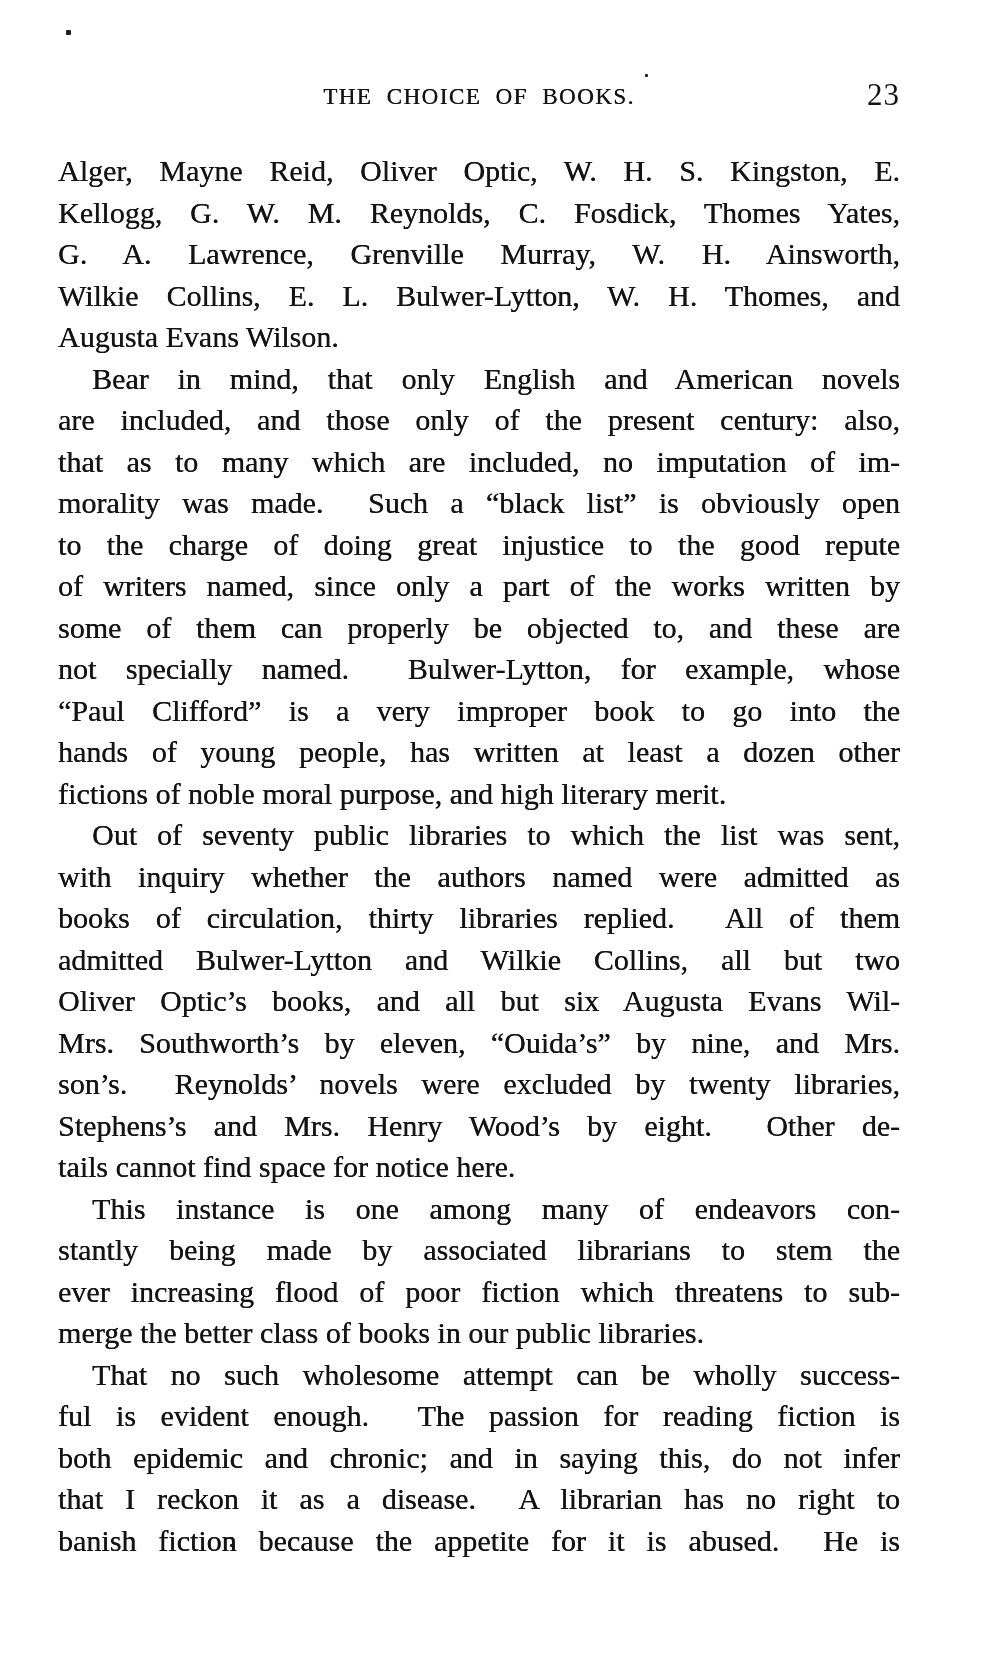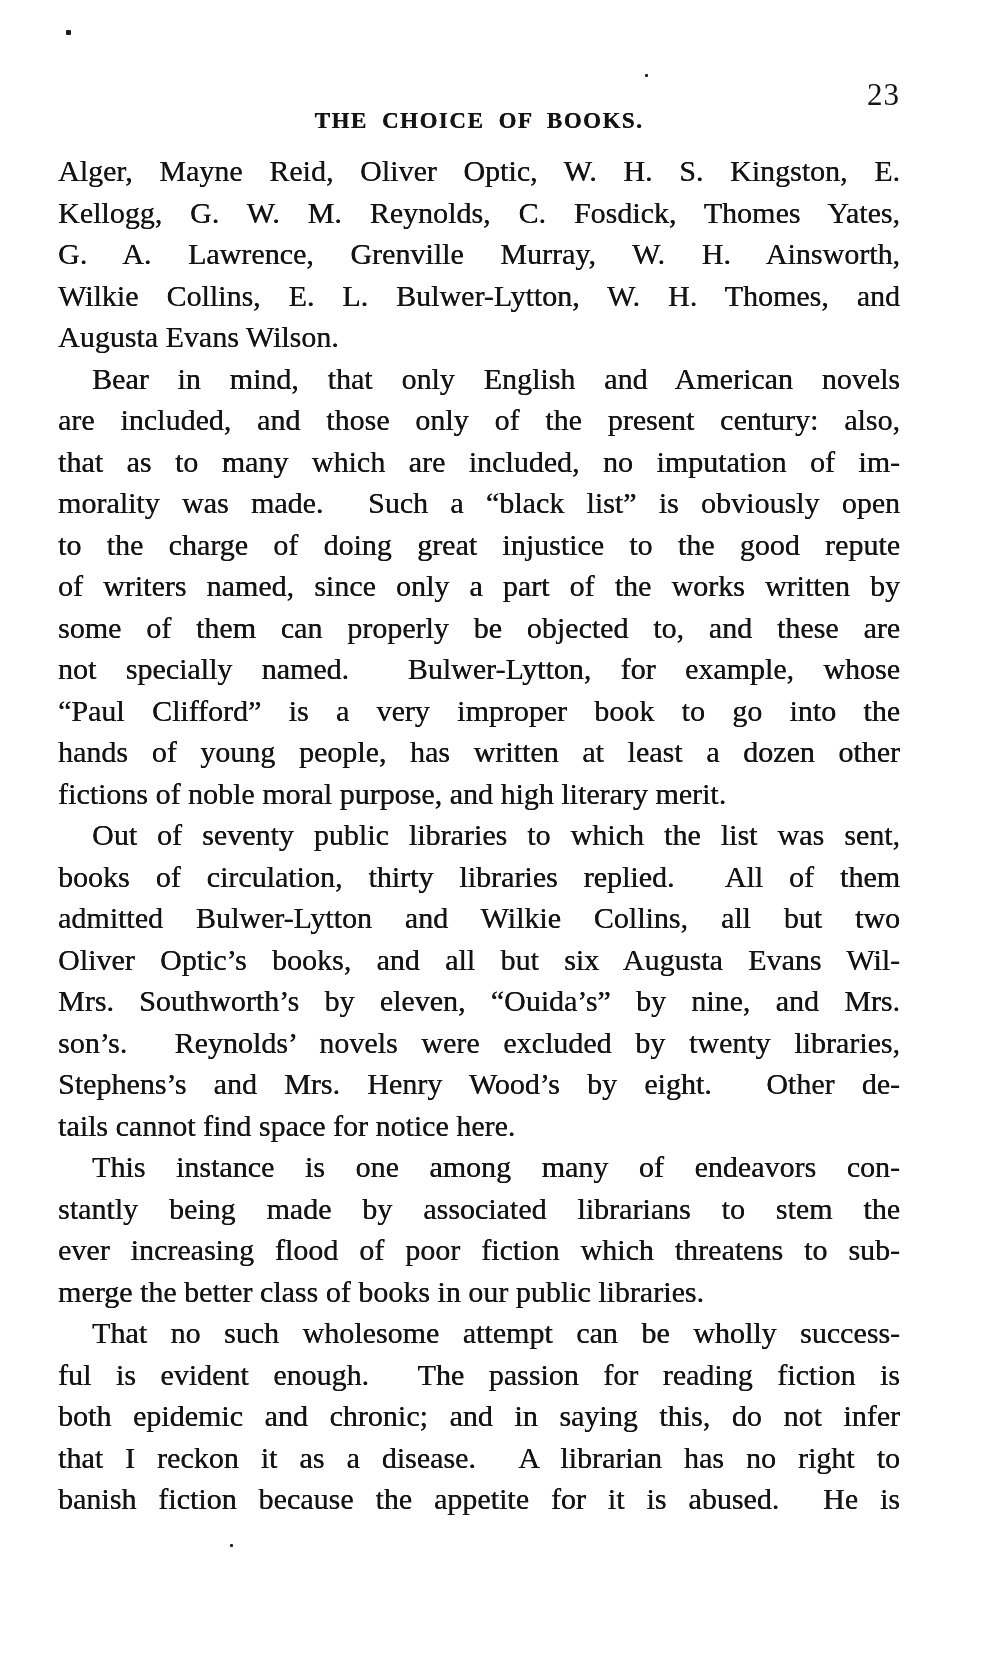--- a/index.html
+++ b/index.html
@@ -21,25 +21,24 @@
     position: absolute;
     left: 58px;
     top: 84px;
     width: 842px;
     height: 40px;
   }
   .head-title {
     display: block;
     text-align: center;
     font-size: 23px;
-    font-weight: 700;
+    font-weight: 400;
     letter-spacing: 1.5px;
     word-spacing: 7px;
     text-shadow: 0.3px 0 0 currentColor;
-    margin-top: 24px;
   }
   .folio {
     position: absolute;
     right: 0;
     top: -7px;
     font-size: 31px;
     font-weight: 400;
     letter-spacing: 1px;
   }
   
@@ -98,20 +97,21 @@
       <div class="line">that as to many which are included, no imputation of im-</div>
       <div class="line">morality was made.  Such a “black list” is obviously open</div>
       <div class="line">to the charge of doing great injustice to the good repute</div>
       <div class="line">of writers named, since only a part of the works written by</div>
       <div class="line">some of them can properly be objected to, and these are</div>
       <div class="line">not specially named.  Bulwer-Lytton, for example, whose</div>
       <div class="line">“Paul Clifford” is a very improper book to go into the</div>
       <div class="line">hands of young people, has written at least a dozen other</div>
       <div class="line no-just">fictions of noble moral purpose, and high literary merit.</div>
       <div class="line indent">Out of seventy public libraries to which the list was sent,</div>
+      <div class="line">with inquiry whether the authors named were admitted as</div>
       <div class="line">books of circulation, thirty libraries replied.  All of them</div>
       <div class="line">admitted Bulwer-Lytton and Wilkie Collins, all but two</div>
       <div class="line">Oliver Optic’s books, and all but six Augusta Evans Wil-</div>
       <div class="line">Mrs. Southworth’s by eleven, “Ouida’s” by nine, and Mrs.</div>
       <div class="line">son’s.  Reynolds’ novels were excluded by twenty libraries,</div>
       <div class="line">Stephens’s and Mrs. Henry Wood’s by eight.  Other de-</div>
       <div class="line no-just">tails cannot find space for notice here.</div>
       <div class="line indent">This instance is one among many of endeavors con-</div>
       <div class="line">stantly being made by associated librarians to stem the</div>
       <div class="line">ever increasing flood of poor fiction which threatens to sub-</div>

